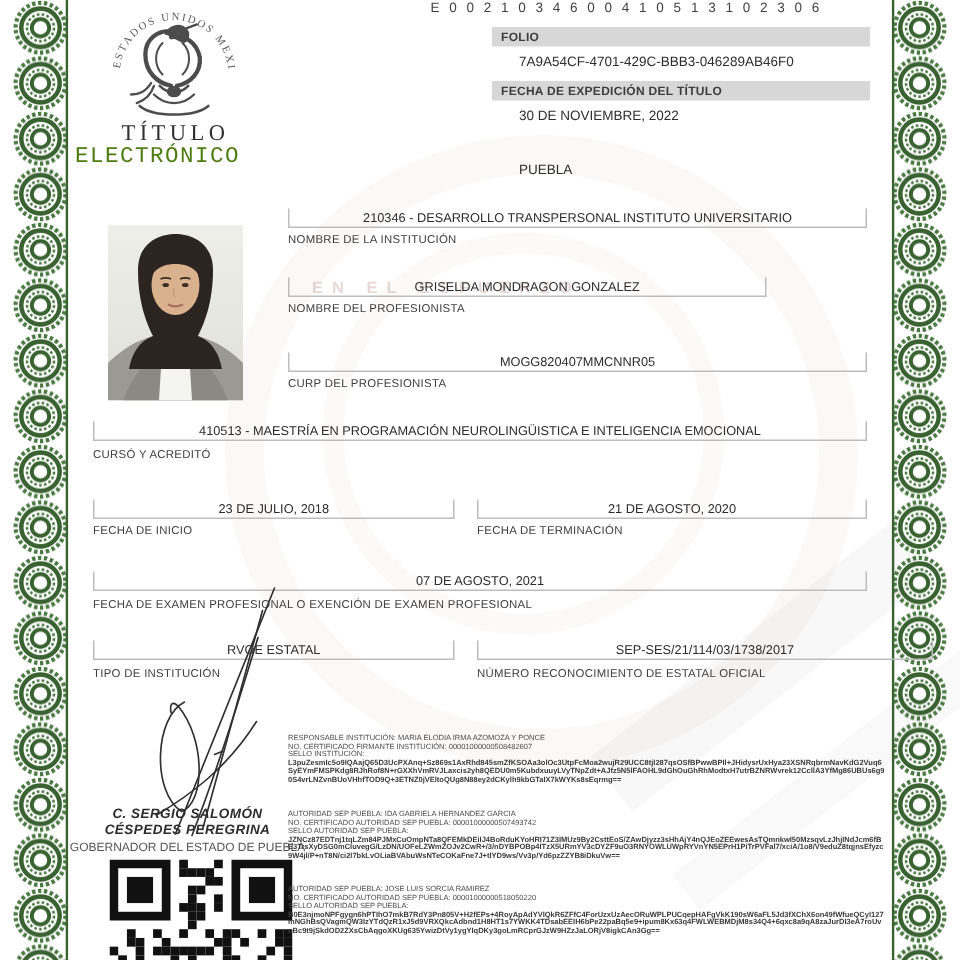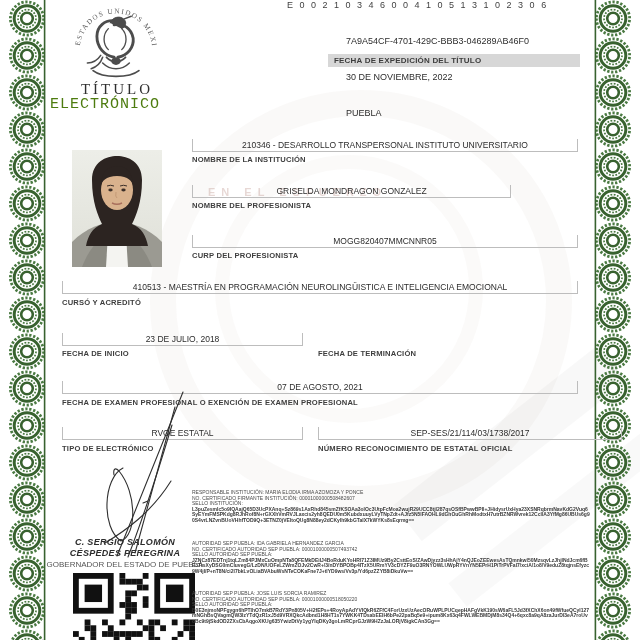--- a/index.html
+++ b/index.html
@@ -22,21 +22,21 @@
   
   .gbar{left:328px;width:252px;height:13px;background:#d7d7d7;box-sizing:border-box;
         padding:2px 0 0 6px;font-size:8px;font-weight:bold;color:#3d3d3d;letter-spacing:.2px;}
   .gval{left:328px;padding-left:6px;font-size:9px;color:#2d2d2d;margin-left:12px;}
   
   .photo{left:72px;top:150px;}
   
   .vbox{border:1px solid #bdbdbd;border-top:none;height:13px;display:flex;align-items:flex-end;
         justify-content:center;font-size:8.5px;color:#2c2c2c;padding-bottom:1px;box-sizing:border-box;
         white-space:nowrap;background:transparent;}
-  .flabel{font-weight:bold;font-size:7.6px;color:#3e3e3e;letter-spacing:.2px;white-space:nowrap;}
+  .flabel{font-weight:normal;font-size:7.6px;color:#3e3e3e;letter-spacing:.2px;white-space:nowrap;}
   
   .sig-name{left:45px;width:160px;text-align:center;font-weight:bold;font-size:9px;color:#2d2d2d;letter-spacing:.3px;font-style:italic;}
   .sig-role{left:30px;width:190px;text-align:center;font-size:8px;color:#555;}
   
   .cert{left:192px;width:398px;font-size:5px;line-height:5.6px;color:#4b4b4b;}
   .cert .hash{font-weight:bold;color:#3a3a3a;word-break:break-all;}
   
   .wm-circle{left:150px;top:90px;width:370px;height:370px;border-radius:50%;
              border:26px solid rgba(160,140,125,0.05);}
   .wm-circle2{left:215px;top:155px;width:240px;height:240px;border-radius:50%;
@@ -93,20 +93,21 @@
       <path d="M46 60 C44 66 40 70 34 72" stroke-width="1.6"></path>
       <path d="M50 60 C56 66 64 66 70 60" stroke-width="1.8"></path>
       <path d="M46 66 C54 74 66 74 74 66" stroke-width="1.6"></path>
       <path d="M36 74 C46 82 74 82 84 74" stroke-width="1.8"></path>
       <ellipse cx="60" cy="64" rx="5" ry="4" fill="#4c4c4c" stroke="none"></ellipse>
     </g>
   </svg>
   <div class="abs emblem-t1">TÍTULO</div>
   <div class="abs emblem-t2">ELECTRÓNICO</div>
 
+  <div class="abs gbar" style="top:18px">FOLIO</div>
   <div class="abs gval" style="top:36px">7A9A54CF-4701-429C-BBB3-046289AB46F0</div>
   <div class="abs gbar" style="top:54px">FECHA DE EXPEDICIÓN DEL TÍTULO</div>
   <div class="abs gval" style="top:72px">30 DE NOVIEMBRE, 2022</div>
   <div class="abs gval" style="top:108px">PUEBLA</div>
 
   <svg class="abs photo" width="90" height="117" viewBox="0 0 90 117">
     <defs>
       <linearGradient id="pbg" x1="0" y1="0" x2="0" y2="1">
         <stop offset="0" stop-color="#edeee8"></stop>
           <stop offset="1" stop-color="#dfe0d8"></stop>
@@ -135,29 +136,30 @@
   <div class="abs vbox" style="left:192px;top:185px;width:319px">GRISELDA MONDRAGON GONZALEZ</div>
   <div class="abs flabel" style="left:192px;top:201px">NOMBRE DEL PROFESIONISTA</div>
 
   <div class="abs vbox" style="left:192px;top:235px;width:386px">MOGG820407MMCNNR05</div>
   <div class="abs flabel" style="left:192px;top:251px">CURP DEL PROFESIONISTA</div>
 
   <div class="abs vbox" style="left:62px;top:281px;width:516px">410513 - MAESTRÍA EN PROGRAMACIÓN NEUROLINGÜISTICA E INTELIGENCIA EMOCIONAL</div>
   <div class="abs flabel" style="left:62px;top:298px">CURSÓ Y ACREDITÓ</div>
 
   <div class="abs vbox" style="left:62px;top:333px;width:241px">23 DE JULIO, 2018</div>
+  <div class="abs vbox" style="left:318px;top:333px;width:260px">21 DE AGOSTO, 2020</div>
   <div class="abs flabel" style="left:62px;top:349px">FECHA DE INICIO</div>
   <div class="abs flabel" style="left:318px;top:349px">FECHA DE TERMINACIÓN</div>
 
   <div class="abs vbox" style="left:62px;top:381px;width:516px">07 DE AGOSTO, 2021</div>
   <div class="abs flabel" style="left:62px;top:398px">FECHA DE EXAMEN PROFESIONAL O EXENCIÓN DE EXAMEN PROFESIONAL</div>
 
   <div class="abs vbox" style="left:62px;top:427px;width:241px">RVOE ESTATAL</div>
   <div class="abs vbox" style="left:318px;top:427px;width:304px">SEP-SES/21/114/03/1738/2017</div>
-  <div class="abs flabel" style="left:62px;top:444px">TIPO DE ELECTRÓNICO</div>
+  <div class="abs flabel" style="left:62px;top:444px">TIPO DE INSTITUCIÓN</div>
   <div class="abs flabel" style="left:318px;top:444px">NÚMERO RECONOCIMIENTO DE ESTATAL OFICIAL</div>
 
   <svg class="abs" style="left:55px;top:385px" width="150" height="180" viewBox="0 0 150 180">
     <g fill="none" stroke="#2f2f2f" stroke-width="1.1" stroke-linecap="round">
       <path d="M128 7 L62 171"></path>
       <path d="M117 40 C105 80 88 133 73 172"></path>
       <path d="M120 22 L80 168"></path>
       <path d="M68 83 C48 93 46 143 66 156 C82 150 82 108 64 86 C60 82 58 84 59 90"></path>
       <path d="M88 118 L93 116"></path>
       <path d="M50 158 C70 146 96 128 116 96"></path>

